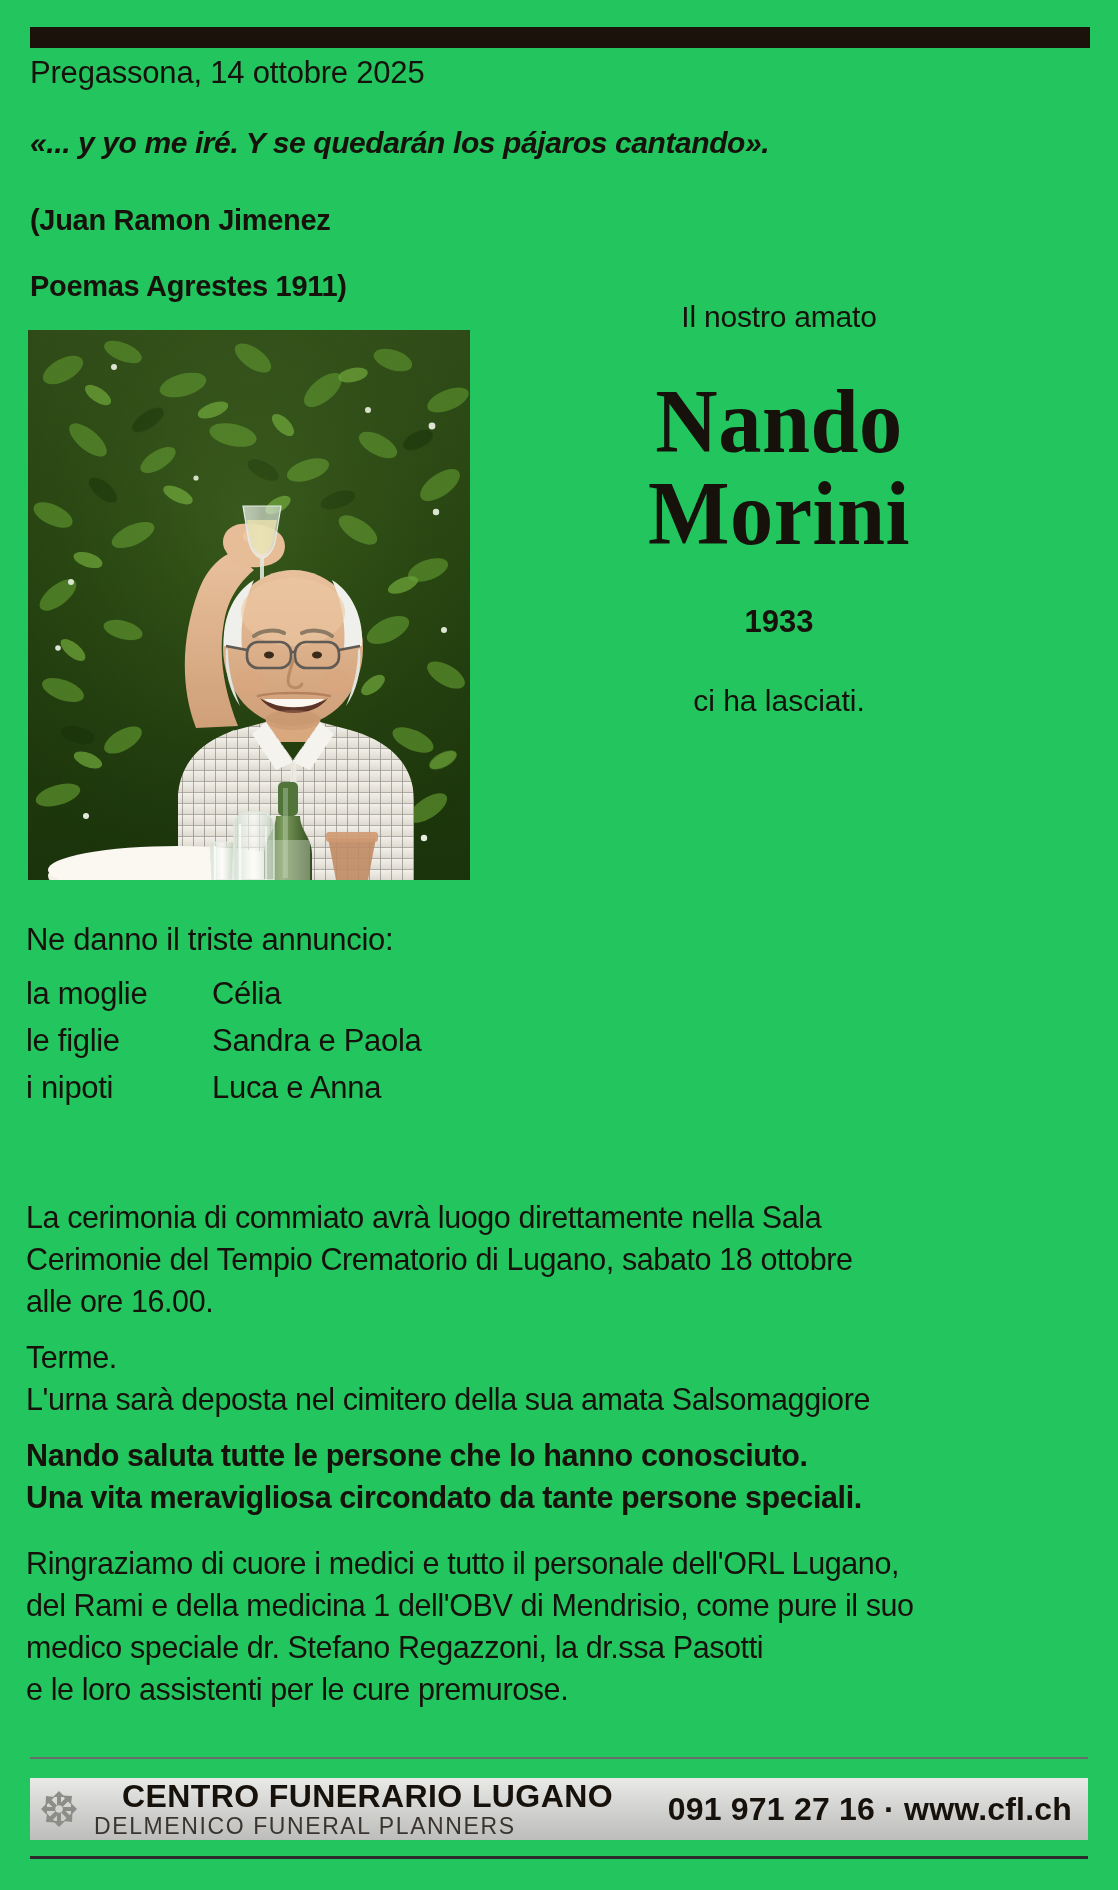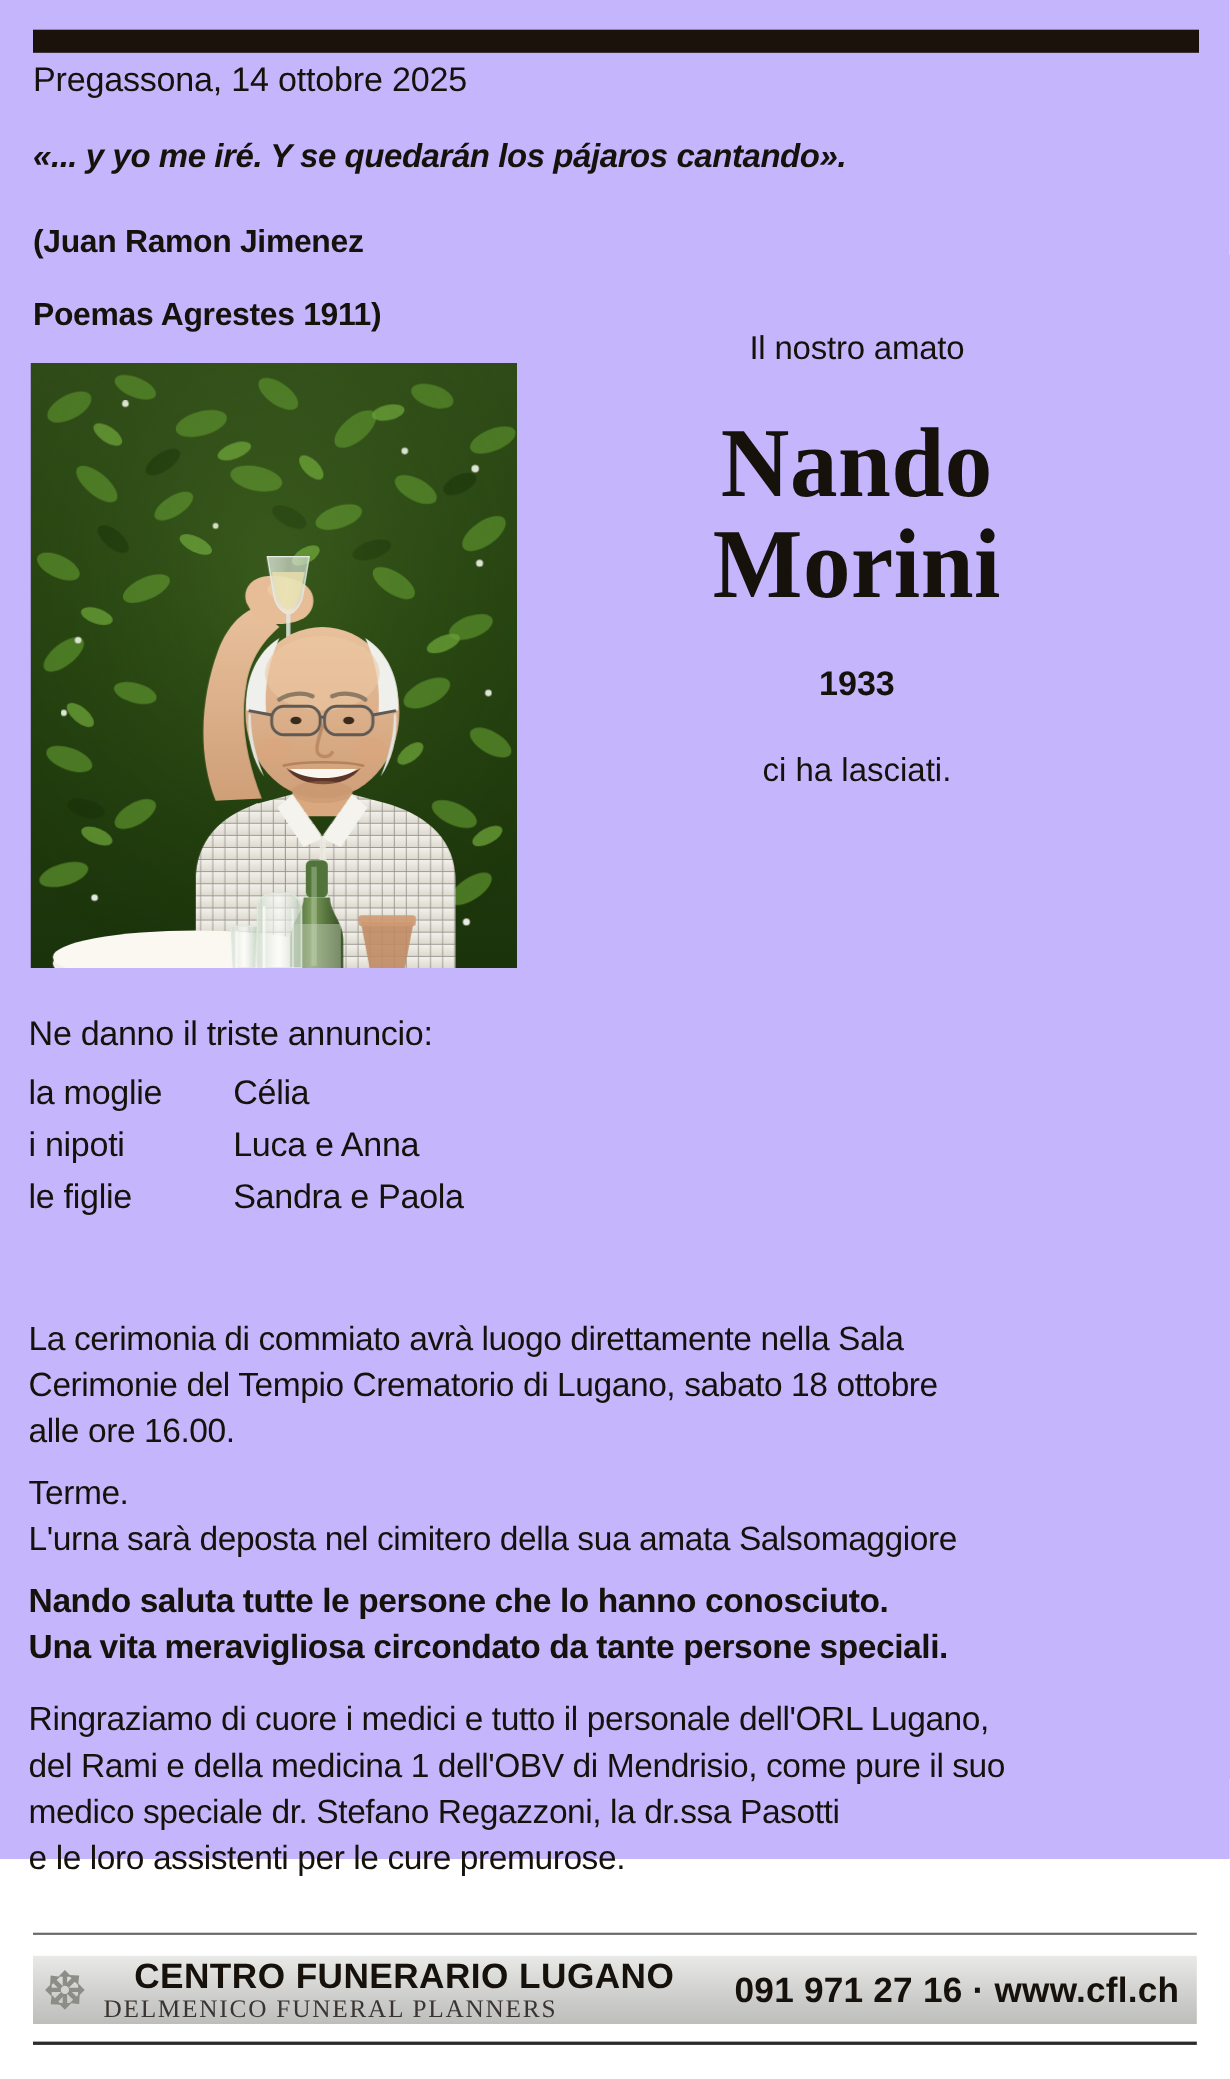--- a/index.html
+++ b/index.html
@@ -13,23 +13,23 @@
   body {
     font-family:"Liberation Sans", sans-serif;
     color:#1a130e;
     position:relative;
     overflow:hidden;
   }
 
   .page {
     position:relative;
     width:1118px;
-    height:1690px;
+    height:1890px;
     padding:0 30px;
-    background:#c4b5fd;
+    background:#22c55e;
   }
 
   
   .top-bar {
     position:absolute;
     left:30px;
     top:27px;
     width:1060px;
     height:21px;
     background:#1a120b;
@@ -196,21 +196,21 @@
   .logo-text { flex:0 0 auto; line-height:1; }
   .logo-title {
     font-size:32px;
     font-weight:700;
     letter-spacing:0.4px;
     color:#17110c;
     white-space:nowrap;
     margin-left:28px;
   }
   .logo-sub {
-    font-family:Liberation Serif, serif;
+    font-family:Liberation Sans, sans-serif;
     font-size:23px;
     font-weight:400;
     letter-spacing:1.6px;
     color:#3a3530;
     white-space:nowrap;
     margin-top:3px;
   }
 
   .footer-contact {
     margin-left:auto;
@@ -450,26 +450,26 @@
   </div>
 
   <div class="announce-lead">Ne danno il triste annuncio:</div>
 
   <div class="family">
     <div class="family-row">
       <div class="family-rel">la moglie</div>
       <div class="family-name">Célia</div>
     </div>
     <div class="family-row">
+      <div class="family-rel">le figlie</div>
+      <div class="family-name">Sandra e Paola</div>
+    </div>
+    <div class="family-row">
       <div class="family-rel">i nipoti</div>
       <div class="family-name">Luca e Anna</div>
-    </div>
-    <div class="family-row">
-      <div class="family-rel">le figlie</div>
-      <div class="family-name">Sandra e Paola</div>
     </div>
   </div>
 
   <div class="body-block">
 
     <div class="para tight">
       <div>La cerimonia di commiato avrà luogo direttamente nella Sala</div>
       <div>Cerimonie del Tempio Crematorio di Lugano, sabato 18 ottobre</div>
       <div>alle ore 16.00.</div>
     </div>

